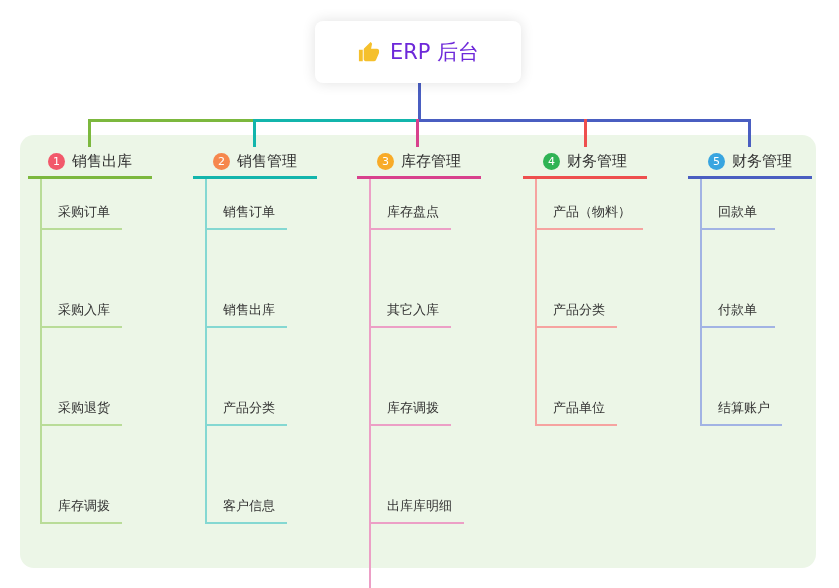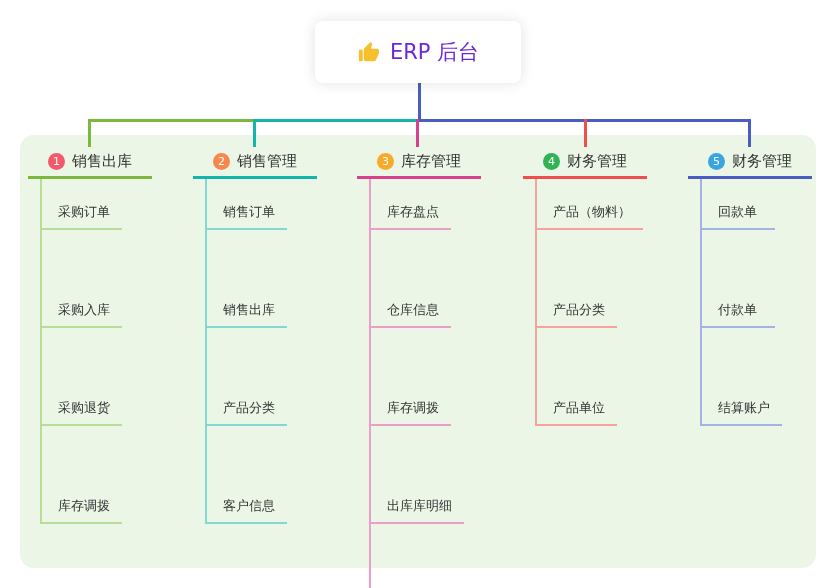--- a/index.html
+++ b/index.html
@@ -107,21 +107,21 @@
     </div>
   </div>
 
   <div class="branch" style="left: 357px; --c: #d8418d; --cl: #ec9fc6; --bc: #f8ab28;">
     <div class="bhead">
       <span class="badge">3</span>
       <span>库存管理</span>
     </div>
     <div class="children">
       <div class="child">库存盘点</div>
-      <div class="child">仓库信息</div>
+      <div class="child">其它入库</div>
       <div class="child">库存调拨</div>
       <div class="child">出库库明细</div>
       <div class="child">库存盘点</div>
     </div>
   </div>
 
   <div class="branch" style="left: 523px; --c: #ee4f4e; --cl: #f6a3a0; --bc: #2fb354;">
     <div class="bhead">
       <span class="badge">4</span>
       <span>财务管理</span>

